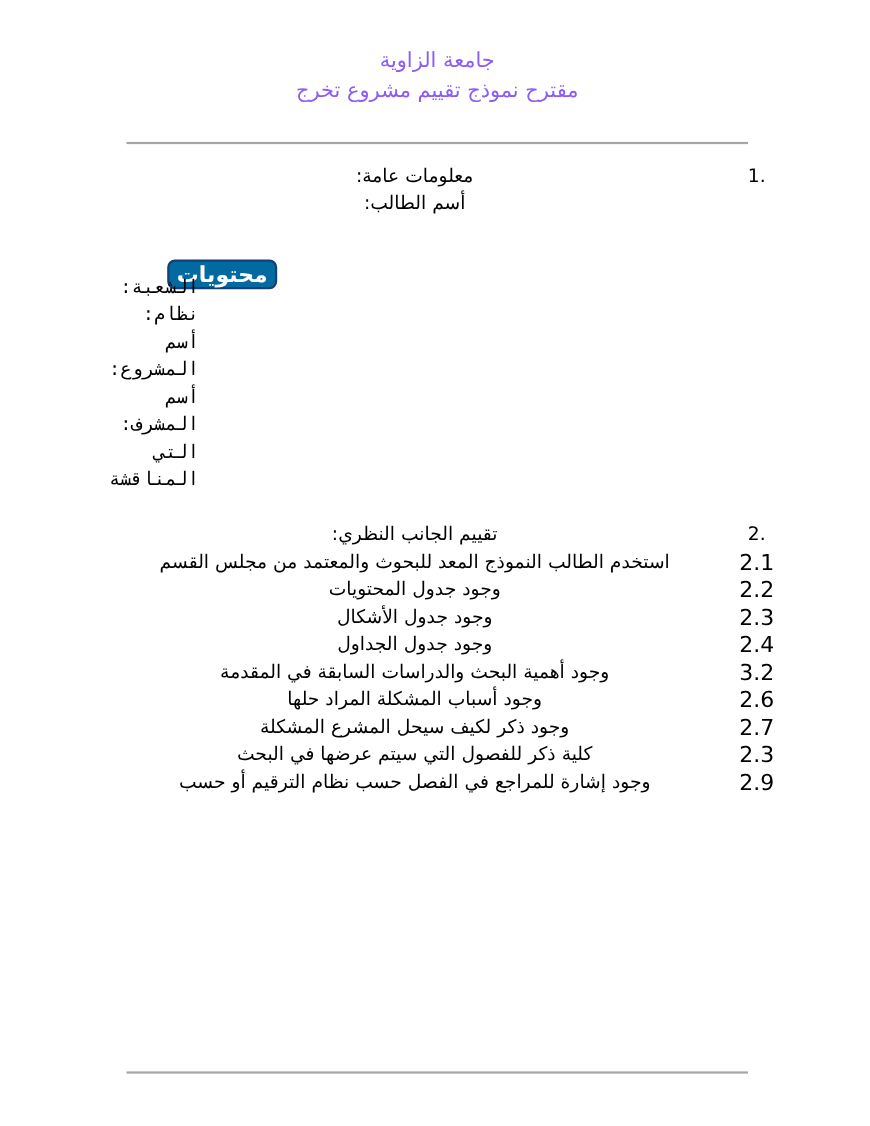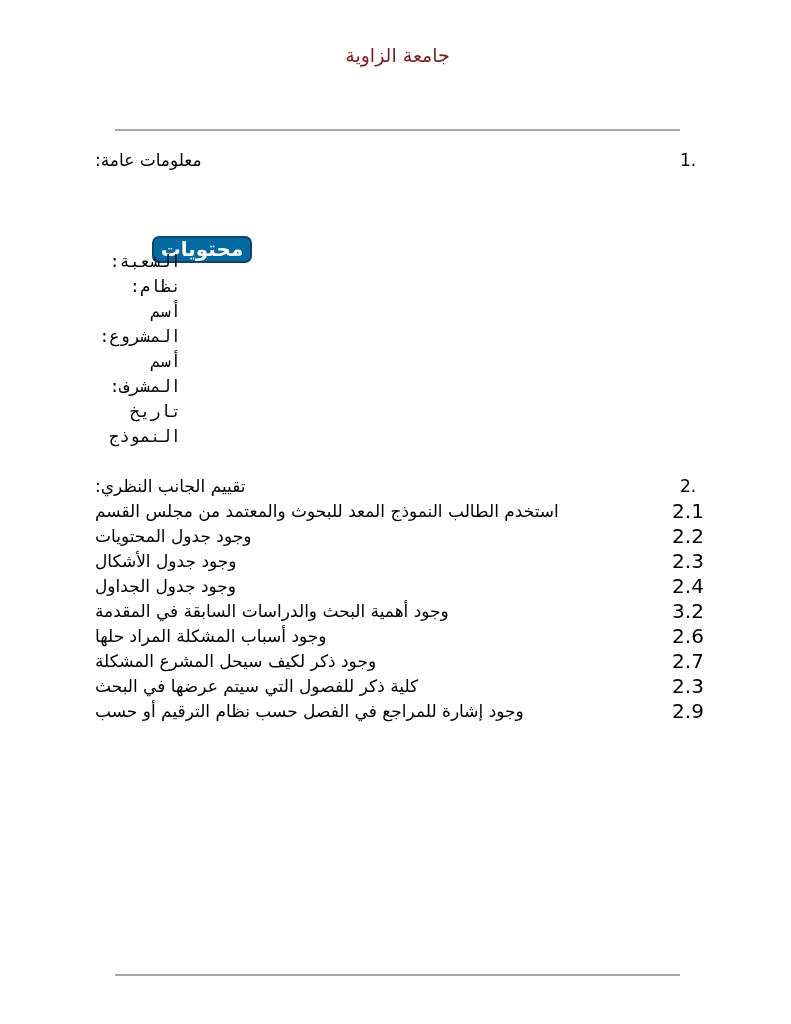--- a/index.html
+++ b/index.html
@@ -28,21 +28,21 @@
     position: absolute;
     top: 42px;
     left: 115px;
     width: 565px;
     text-align: center;
   }
   .doc-header .hline {
     font-size: 19px;
     line-height: 27px;
     white-space: nowrap;
-    color: #7f1d1d;
+    color: #8b5cf6;
   }
   .header-rule {
     position: absolute;
     top: 129px;
     left: 115px;
     width: 565px;
     height: 2px;
     background: #a6a6a6;
   }
 
@@ -69,21 +69,21 @@
     line-height: 25px;
     direction: ltr;
     unicode-bidi: isolate;
     word-break: break-all;
     white-space: normal;
   }
   .txt {
     flex: 1 1 auto;
     font-size: 17px;
     line-height: 25px;
-    text-align: left;
+    text-align: center;
     padding-left: 0;
     padding-right: 12px;
   }
 
   
   .section-row .num {
     font-size: 17px;
   }
   .section-row .txt {
     padding-right: 12px;
@@ -148,47 +148,52 @@
     background: #a6a6a6;
   }
 </style>
 </head>
 <body>
 
 <div class="page">
 
   <div class="doc-header">
     <div class="hline">جامعة الزاوية</div>
+    <div class="hline">مقترح نموذج تقييم مشروع تخرج</div>
   </div>
   <div class="header-rule"></div>
 
   <div class="body-area">
     <div class="row section-row">
       <div class="num">1.</div>
       <div class="txt">معلومات عامة:</div>
     </div>
+    <div class="row">
+      <div class="num"></div>
+      <div class="txt">أسم الطالب:</div>
+    </div>
   </div>
 
   <div class="badge">محتويات</div>
 
   <div class="fields-narrow">
     <div class="narrow-wrap">
       <div class="narrow-col">الشعبة:</div>
     </div>
     <div class="narrow-wrap">
       <div class="narrow-col">نظام:</div>
     </div>
     <div class="narrow-wrap">
       <div class="narrow-col">أسم المشروع:</div>
     </div>
     <div class="narrow-wrap">
       <div class="narrow-col">أسم المشرف:</div>
     </div>
     <div class="narrow-wrap">
-      <div class="narrow-col">تاريخ النموذج</div>
+      <div class="narrow-col">التي المناقشة</div>
     </div>
   </div>
 
   <div class="list-block">
     <div class="row section-row">
       <div class="num">2.</div>
       <div class="txt">تقييم الجانب النظري:</div>
     </div>
 
     <div class="row">

